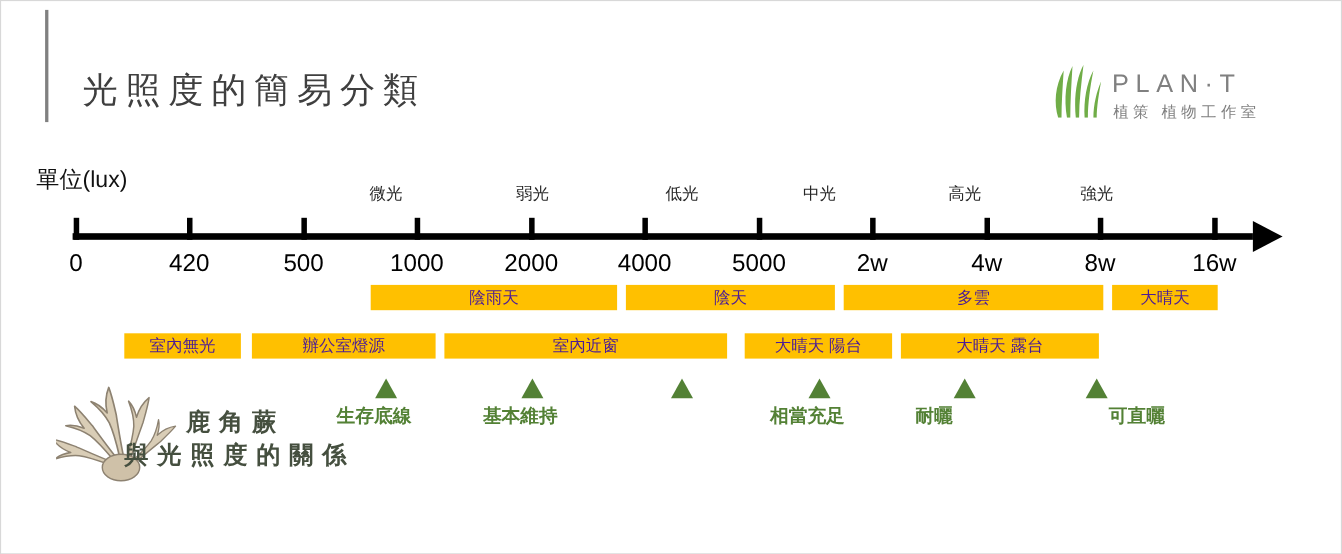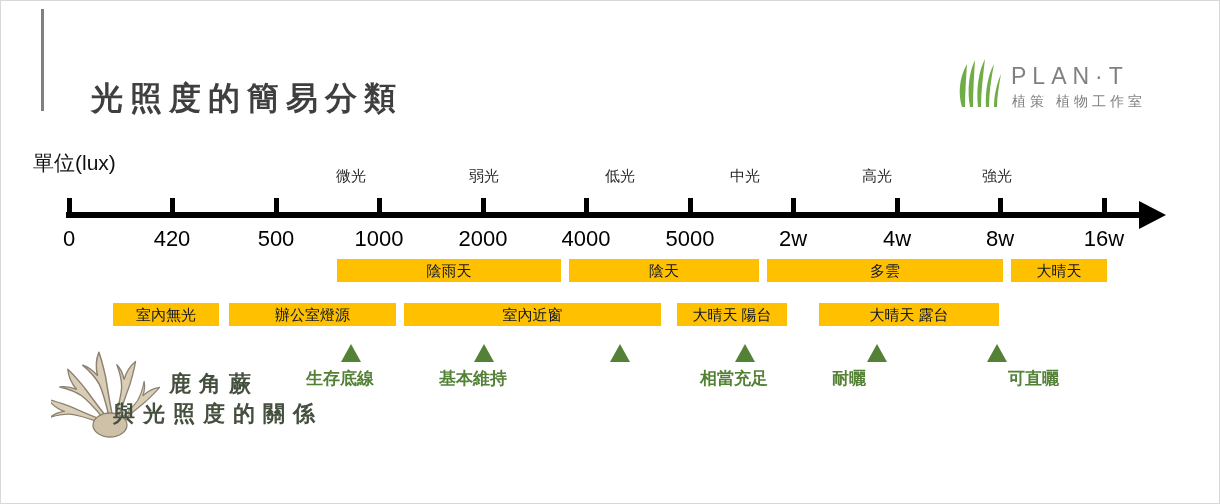--- a/index.html
+++ b/index.html
@@ -27,21 +27,21 @@
   .unit-label{position:absolute;left:32px;top:148px;font-size:21px;color:#111;white-space:nowrap;}
   .axis-line{position:absolute;left:65px;top:211px;width:1073px;height:6px;background:#000;}
   .axis-arrow{position:absolute;left:1138px;top:200px;width:0;height:0;
     border-top:14px solid transparent;border-bottom:14px solid transparent;border-left:27px solid #000;}
   .tick{position:absolute;top:197px;width:5px;height:20px;background:#000;}
   .tick-label{position:absolute;top:225px;width:80px;text-align:center;font-size:22px;color:#000;}
   .zone-label{position:absolute;top:166px;width:80px;text-align:center;font-size:15px;color:#262626;}
 
   
   .bar{position:absolute;height:23px;line-height:23px;background:var(--gold);
-    text-align:center;font-size:15px;color:#0f172a;white-space:nowrap;overflow:hidden;}
+    text-align:center;font-size:15px;color:#4c1d95;white-space:nowrap;overflow:hidden;}
   .bar.row1{top:258px;}
   .bar.row2{top:302px;}
 
   
   .marker-triangle{position:absolute;top:343px;width:0;height:0;
     border-left:10px solid transparent;border-right:10px solid transparent;
     border-bottom:18px solid var(--green);}
   .marker-label{position:absolute;top:366px;width:120px;
     font-size:17px;font-weight:bold;color:var(--green);white-space:nowrap;}
 
@@ -49,21 +49,21 @@
   .fern-svg{position:absolute;left:50px;top:334px;}
   .fern-line1{position:absolute;left:168px;top:368px;font-size:22px;font-weight:bold;letter-spacing:8px;color:#454f3f;white-space:nowrap;}
   .fern-line2{position:absolute;left:112px;top:398px;font-size:22px;font-weight:bold;letter-spacing:8px;color:#454f3f;white-space:nowrap;}
 </style>
 </head>
 <body>
 
 <div class="slide">
 
   <div class="title-rule"></div>
-  <h1 class="slide-title" style="margin:16px;font-weight:bold;">光照度的簡易分類</h1>
+  <h1 class="slide-title" style="margin:0;font-weight:normal;">光照度的簡易分類</h1>
 
   <svg class="logo-icon" width="44" height="48" viewBox="0 0 44 48">
     <g class="logo-leaf">
       <path d="M5 48 C1 35 2 19 10 5 C9 20 8 35 8 48 Z"></path>
       <path d="M13 48 C10 31 12 13 18 1 C17 17 16 33 16 48 Z"></path>
       <path d="M21 48 C19 29 22 11 28 0 C26 17 24 33 24 48 Z"></path>
       <path d="M29 48 C28 32 31 16 37 5 C34 20 32 35 32 48 Z"></path>
       <path d="M37 48 C37 36 40 24 44 15 C42 26 40 38 40 48 Z"></path>
     </g>
   </svg>
@@ -107,21 +107,21 @@
   <span class="tick-label" style="left:1063px">16w</span>
 
   <div class="bar row1" style="left:336px;width:224px">陰雨天</div>
   <div class="bar row1" style="left:568px;width:190px">陰天</div>
   <div class="bar row1" style="left:766px;width:236px">多雲</div>
   <div class="bar row1" style="left:1010px;width:96px">大晴天</div>
 
   <div class="bar row2" style="left:112px;width:106px">室內無光</div>
   <div class="bar row2" style="left:228px;width:167px">辦公室燈源</div>
   <div class="bar row2" style="left:403px;width:257px">室內近窗</div>
-  <div class="bar row2" style="left:676px;width:110px">大晴天 陽台</div>
+  <div class="bar row2" style="left:676px;width:134px">大晴天 陽台</div>
   <div class="bar row2" style="left:818px;width:180px">大晴天 露台</div>
 
   <div class="marker-triangle" style="left:340px"></div>
   <div class="marker-triangle" style="left:473px"></div>
   <div class="marker-triangle" style="left:609px"></div>
   <div class="marker-triangle" style="left:734px"></div>
   <div class="marker-triangle" style="left:866px"></div>
   <div class="marker-triangle" style="left:986px"></div>
 
   <span class="marker-label" style="left:305px">生存底線</span>

